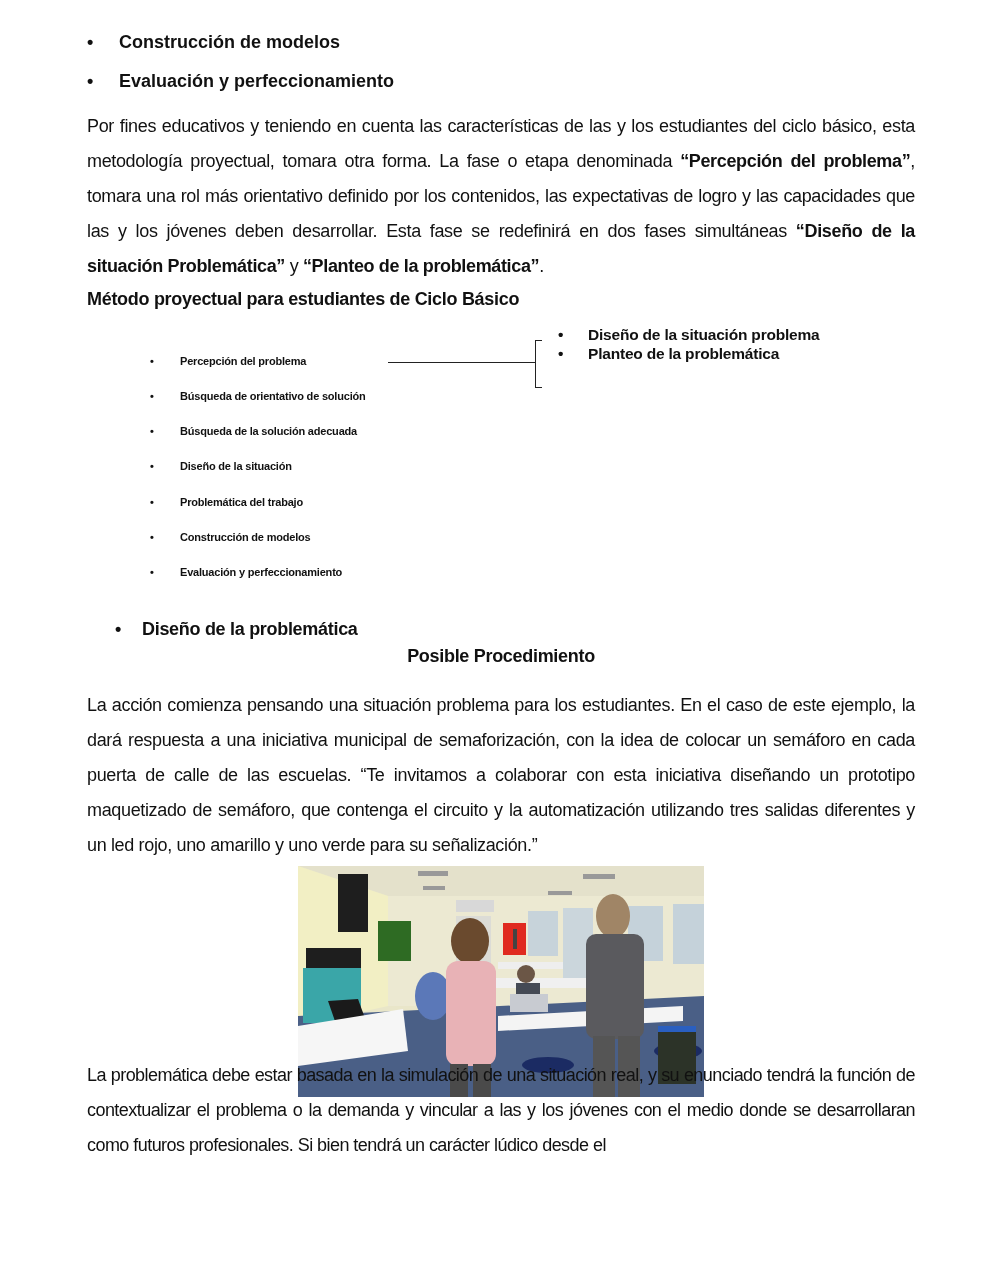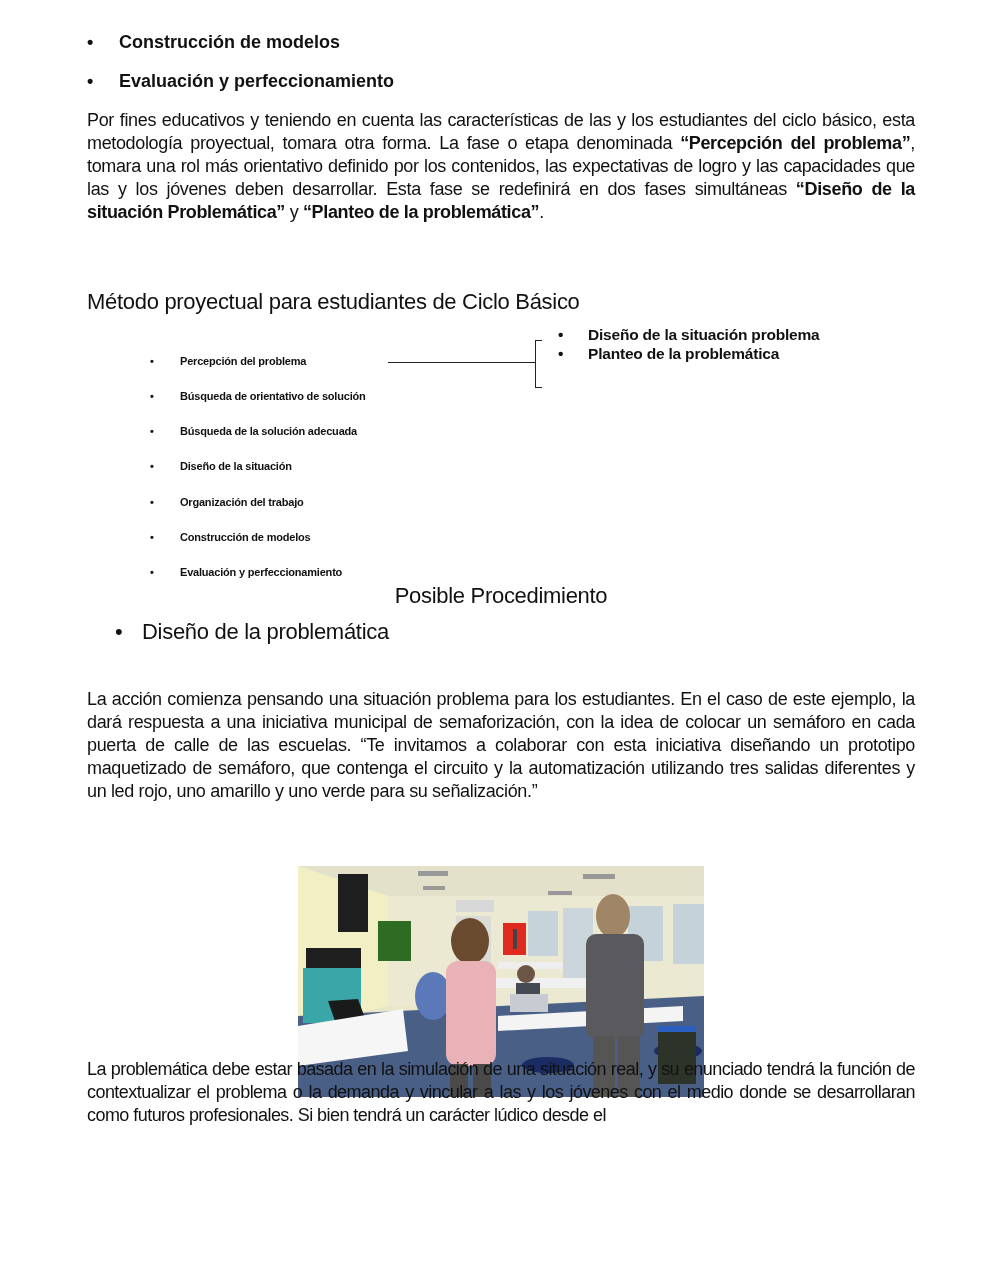--- a/index.html
+++ b/index.html
@@ -5,25 +5,25 @@
     html, body { margin: 0; padding: 0; background: #ffffff; }
     body {
       width: 1002px; height: 1264px; position: relative; overflow: hidden;
       font-family: "Liberation Sans", sans-serif; color: #111;
     }
     .abs { position: absolute; }
     .bullet-line { position: absolute; left: 87px; font-size: 18px; font-weight: bold; line-height: 22px; }
     .bullet-line .dot { display: inline-block; width: 32px; }
     .para {
       position: absolute; left: 87px; width: 828px;
-      font-size: 18px; line-height: 23px; text-align: justify; text-align-last: left;
+      font-size: 18px; line-height: 35px; text-align: justify; text-align-last: left;
       letter-spacing: -0.35px;
     }
     .para b { font-weight: bold; }
-    .heading { position: absolute; font-size: 22px; font-weight: normal; letter-spacing: -0.3px; }
+    .heading { position: absolute; font-size: 18px; font-weight: bold; letter-spacing: -0.3px; }
     .diag-item { position: absolute; left: 150px; font-size: 11px; font-weight: bold; letter-spacing: -0.2px; line-height: 20px; }
     .diag-item .dot, .diag-sub .dot { display: inline-block; width: 30px; }
     .diag-sub { position: absolute; left: 558px; font-size: 15.5px; font-weight: bold; letter-spacing: -0.2px; line-height: 20px; }
     .figure { position: absolute; left: 298px; top: 866px; width: 406px; height: 231px; overflow: hidden; }
   </style>
 </head>
 <body>
 
 <div class="bullet-line" style="top:31px;">
   <span class="dot">•</span><span>Construcción de modelos</span>
@@ -40,26 +40,26 @@
 
 <div>
   <div class="diag-item" style="top:351px;"><span class="dot">•</span><span>Percepción del problema</span></div>
   <div class="abs" style="left:388px; top:362px; width:148px; height:1px; background:#222;"></div>
   <div class="abs" style="left:535px; top:340px; width:6px; height:46px; border:1px solid #222; border-right:none;"></div>
   <div class="diag-sub" style="top:325px;"><span class="dot">•</span><span>Diseño de la situación problema</span></div>
   <div class="diag-sub" style="top:344px;"><span class="dot">•</span><span>Planteo de la problemática</span></div>
   <div class="diag-item" style="top:386px;"><span class="dot">•</span><span>Búsqueda de orientativo de solución</span></div>
   <div class="diag-item" style="top:421px;"><span class="dot">•</span><span>Búsqueda de la solución adecuada</span></div>
   <div class="diag-item" style="top:456px;"><span class="dot">•</span><span>Diseño de la situación</span></div>
-  <div class="diag-item" style="top:492px;"><span class="dot">•</span><span>Organización del trabajo</span></div>
+  <div class="diag-item" style="top:492px;"><span class="dot">•</span><span>Problemática del trabajo</span></div>
   <div class="diag-item" style="top:527px;"><span class="dot">•</span><span>Construcción de modelos</span></div>
   <div class="diag-item" style="top:562px;"><span class="dot">•</span><span>Evaluación y perfeccionamiento</span></div>
 </div>
 
-<div class="heading" style="left:0; width:1002px; text-align:center; top:583px;">Posible Procedimiento</div>
+<div class="heading" style="left:0; width:1002px; text-align:center; top:646px;">Posible Procedimiento</div>
 
 <div class="heading" style="left:115px; top:619px;">
   <span style="display:inline-block; width:27px;">•</span><span>Diseño de la problemática</span>
 </div>
 
 <div class="para" style="top:688px;">La acción comienza pensando una situación problema para los estudiantes. En el caso de este ejemplo, la dará respuesta a una iniciativa municipal de semaforización, con la idea de colocar un semáforo en cada puerta de calle de las escuelas. “Te invitamos a colaborar con esta iniciativa diseñando un prototipo maquetizado de semáforo, que contenga el circuito y la automatización utilizando tres salidas diferentes y un led rojo, uno amarillo y uno verde para su señalización.”</div>
 
 <div class="figure">
   <svg width="406" height="231" viewBox="0 0 406 231" xmlns="http://www.w3.org/2000/svg">
 

